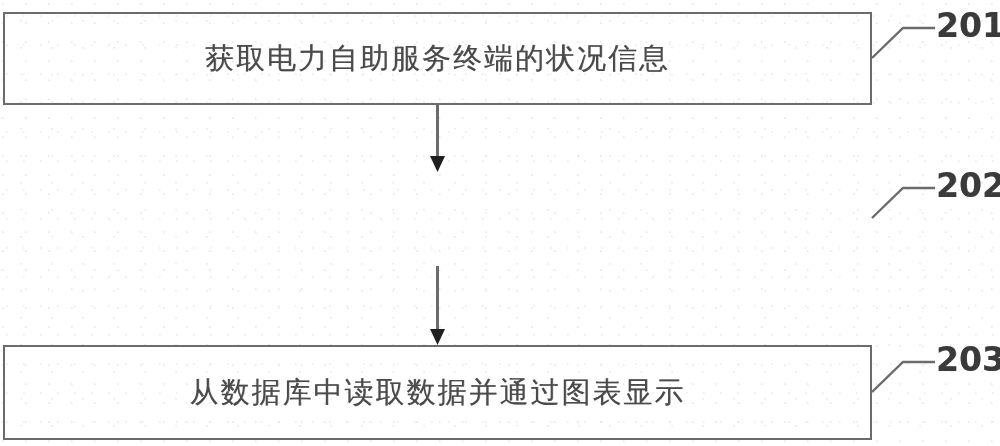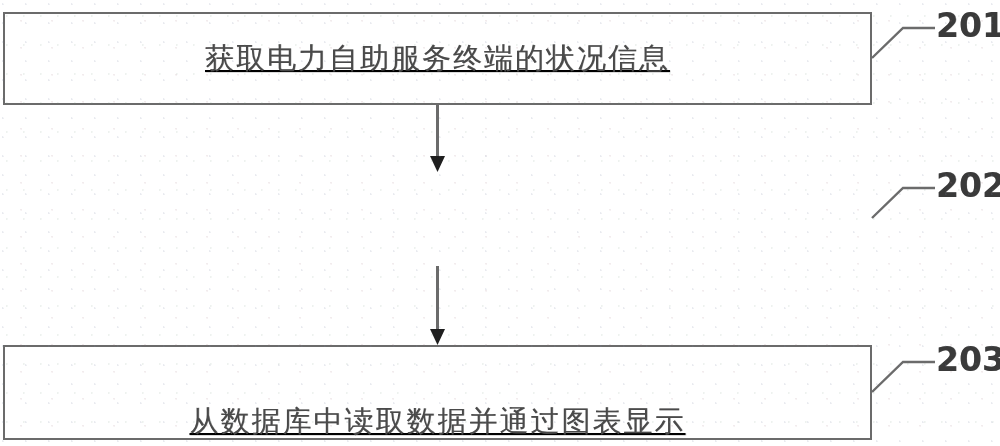--- a/index.html
+++ b/index.html
@@ -30,34 +30,33 @@
     background-size: 23px 19px, 31px 27px, 17px 29px;
   }
   .flow-box {
     position: absolute;
     box-sizing: border-box;
     border: 2px solid #6b6b6b;
     background: #ffffff;
     display: flex;
     align-items: center;
     justify-content: center;
-    text-decoration: underline;
   }
   .flow-box-label {
     font-family: "DejaVu Serif", serif;
     font-size: 29px;
     line-height: 1.1;
     letter-spacing: 2px;
     color: #4a4a4a;
     white-space: nowrap;
     text-shadow: 0.4px 0.4px 0 rgba(90,90,90,0.55);
   }
   #box-201 { left: 3px;  top: 12px;  width: 869px; height: 93px; }
   #box-202 { left: 3px;  top: 172px; width: 869px; height: 94px; }
-  #box-203 { left: 3px;  top: 345px; width: 869px; height: 95px; align-items: flex-end; }
+  #box-203 { left: 3px;  top: 345px; width: 869px; height: 95px; }
 
   .connector-svg {
     position: absolute;
     left: 0;
     top: 0;
     width: 1000px;
     height: 446px;
     pointer-events: none;
   }
   .ref-number {

